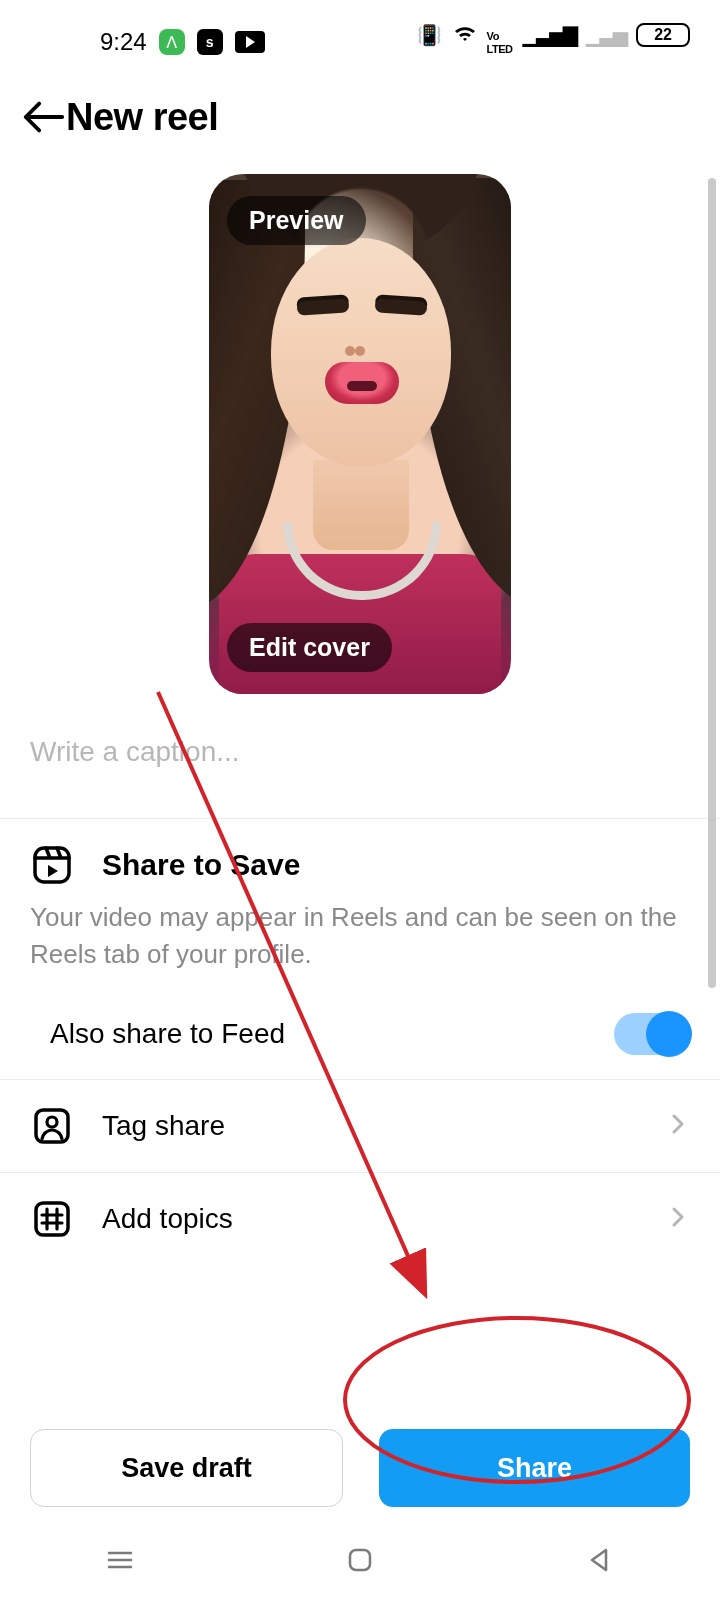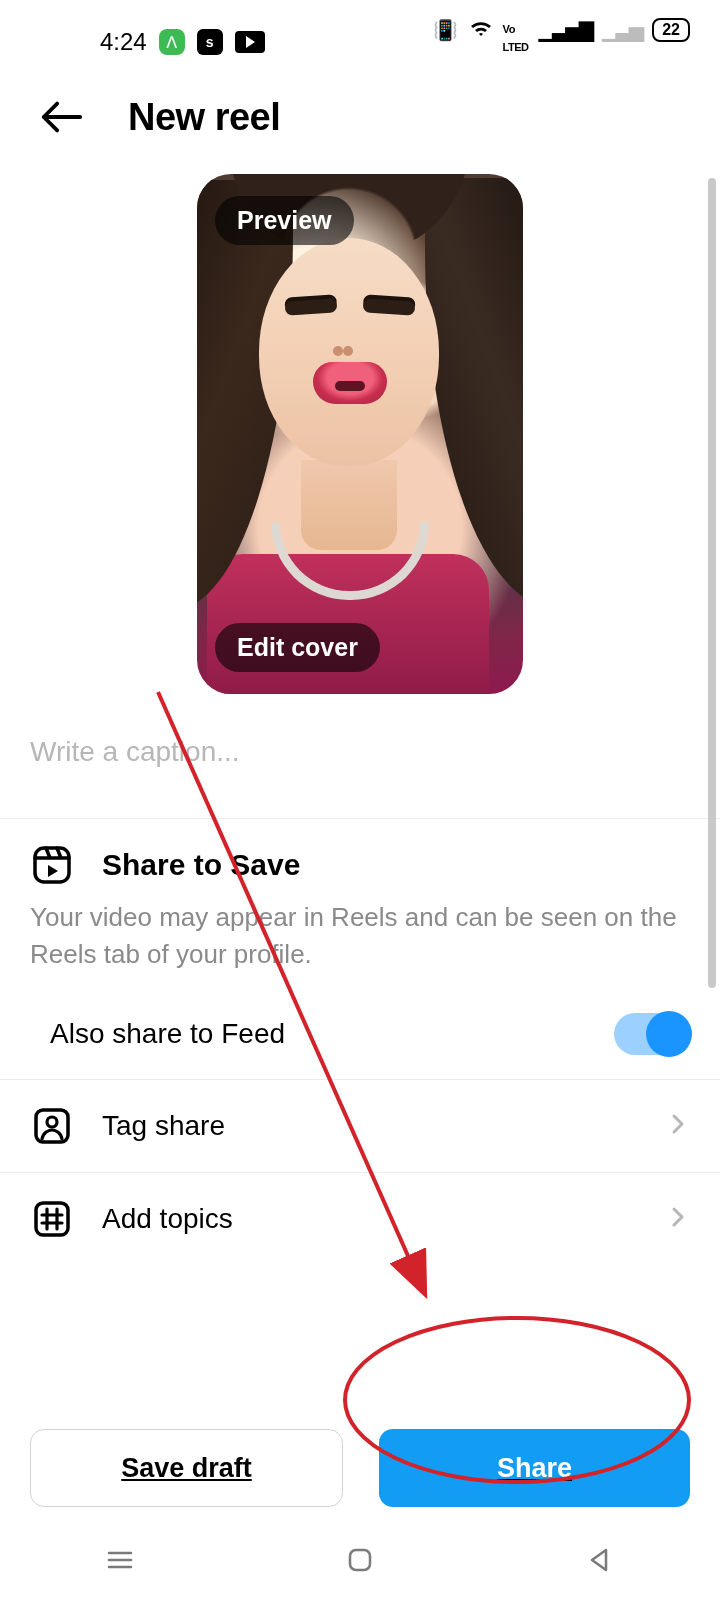--- a/index.html
+++ b/index.html
@@ -30,48 +30,48 @@
     display:flex; align-items:center; justify-content:center; color:#fff; font-size:16px;
   }
   .s-icon-black {
     width: 26px; height: 26px; border-radius:6px; background:#000;
     display:flex; align-items:center; justify-content:center; color:#fff; font-size:14px; font-weight:700;
   }
   .s-yt { width:30px; height:22px; background:#000; border-radius:4px; position:relative;}
   .s-yt::after{content:'';position:absolute;left:11px;top:5px;border-left:9px solid #fff;border-top:6px solid transparent;border-bottom:6px solid transparent;}
   .vib{font-size:20px;}
   .wifi{font-size:22px;}
-  .vo{font-size:11px; font-weight:800; line-height:18px; letter-spacing:-.5px;margin-top:16px;}
+  .vo{font-size:11px; font-weight:800; line-height:13px; letter-spacing:-.5px;margin-top:16px;}
   .sig{font-size:20px; letter-spacing:-2px;}
-  .batt{border:2px solid #000; border-radius:8px; padding:0 8px; font-size:16px; font-weight:600; display:flex; align-items:center; height:24px;}
+  .batt{border:2px solid #000; border-radius:8px; padding:0 16px; font-size:16px; font-weight:600; display:flex; align-items:center; height:24px;}
 
   
   .header {
-    display:flex; align-items:center; gap:44px;
-    padding: 34px 26px 34px 38px;
+    display:flex; align-items:center; 
+    padding: 34px 26px 34px 20px;
   }
   .back-arrow { width:46px; height:46px; display:flex; align-items:center; justify-content:center;}
   .back-arrow svg { width:46px; height:46px; }
   .header-title { font-size:38px; font-weight:800; letter-spacing:-.5px;}
 
   
   .scroll-ind{
     position:absolute;
     right:4px;
     top:178px;
     width:8px;
     height:810px;
     background:#c9c9c9;
     border-radius:4px;
   }
 
   
   .thumb-wrap{ display:flex; justify-content:center; }
   .thumb{
-    width:326px; height:520px; border-radius:34px; position:relative; overflow:hidden;
+    width:302px; height:520px; border-radius:34px; position:relative; overflow:hidden;
     background:
       radial-gradient(circle at 36% 26%, #fff4e4 0 14%, transparent 30%),
       radial-gradient(ellipse 220px 130px at 50% 34%, #f4d6be 0 52%, transparent 60%),
       radial-gradient(circle at 50% 68%, #f6cfb8 0 26%, transparent 42%),
       linear-gradient(180deg, #4e3b32 0%, #6a4b36 22%, #7b5642 40%, #5f4a45 56%, #4a3846 72%, #7e2748 88%, #8e1a4e 100%);
   }
   .hair-left{
     position:absolute; left:-28px; top:6px; width:124px; height:430px; border-bottom-right-radius:120px 380px;
     background:linear-gradient(110deg,#1f1510 0%, #3b281c 46%, #2a1c15 100%);
     filter:blur(.4px);
@@ -138,21 +138,21 @@
   .list-row{
     display:flex;align-items:center;gap:28px;
     padding:26px 30px;
     border-top:1px solid #ececec;
   }
   .list-label{font-size:28px; flex:1;}
   .chev{color:#b5b5b5;}
 
   .bottom-bar{
     position:absolute; left:0; bottom:82px; width:100%;
-    display:flex; gap:36px; padding:11px 30px;text-decoration:underline;
+    display:flex; gap:36px; padding:11px 30px;
   }
   .btn{
     flex:1; height:78px; border-radius:14px; font-size:27px; font-weight:700;
     display:flex; align-items:center; justify-content:center;
   }
   .btn.outline{border:1.5px solid #d4d4d4; background:#fff; color:#000;}
   .btn.primary{background:#129cf4; color:#fff;}
 
   .nav-bar{
     position:absolute; bottom:8px; left:0; width:100%;
@@ -165,21 +165,21 @@
   .anno{
     position:absolute; left:0; top:0; width:720px; height:1600px;
     pointer-events:none;
   }
 </style>
 </head>
 <body>
 
 <div class="status-bar">
   <div class="status-left">
-    <span>4:24</span>
+    <span>9:24</span>
     <span class="s-icon-green">ᐱ</span>
     <span class="s-icon-black">s</span>
     <span class="s-yt"></span>
   </div>
   <div class="status-spacer"></div>
   <div class="status-right">
     <span class="vib">📳</span>
     <span class="wifi">
       <svg width="24" height="22" viewBox="0 0 24 22">
           <path d="M12 20l-2-2a3 3 0 014 0zM6 14a9 9 0 0112 0l-2 2a6 6 0 00-8 0zM2 10a15 15 0 0120 0l-2 2a12 12 0 00-16 0z" fill="#000"></path>

